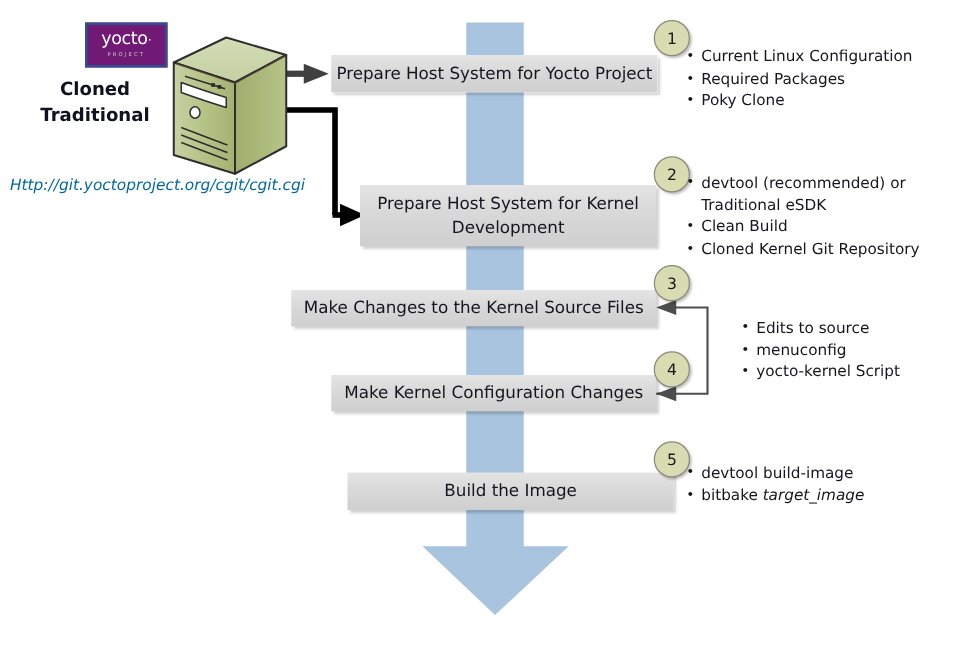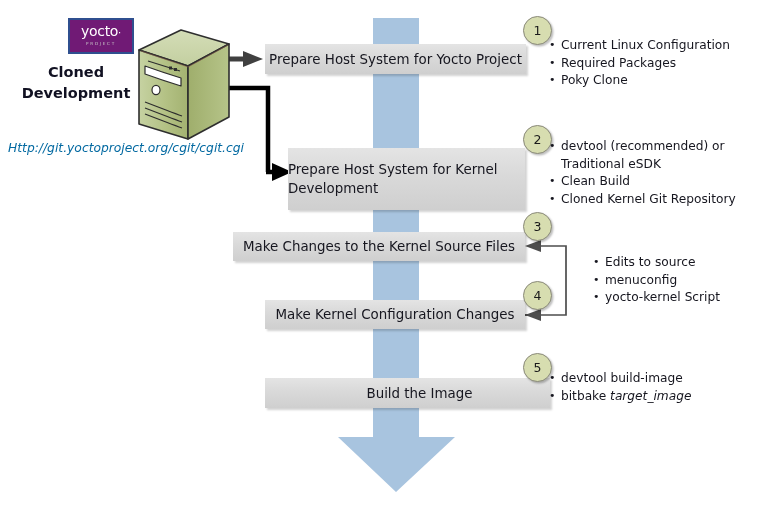--- a/index.html
+++ b/index.html
@@ -25,27 +25,27 @@
              font-weight:bold;font-size:14.5px;line-height:21px;color:#111122;}
   .src-url{position:absolute;left:8px;top:141px;font-size:12.3px;color:#0369a1;
            white-space:nowrap;font-style:italic;}
 
   
   .server{position:absolute;left:136px;top:28px;width:96px;height:113px;}
 
   
   .box{position:absolute;background:linear-gradient(to bottom,#e4e4e4 0%,#d9d9d9 45%,#cfcfcf 100%);
        box-shadow:2px 2px 2px rgba(0,0,0,.18);
-       display:flex;align-items:center;justify-content:center;text-align:left;
+       display:flex;align-items:center;justify-content:center;text-align:center;
        font-size:13.4px;color:#16161f;line-height:19px;}
   #box-1{left:265px;top:44px;width:261px;height:30px;}
-  #box-2{left:288px;top:148px;width:237px;height:62px;}
+  #box-2{left:288px;top:148px;width:237px;height:49px;}
   #box-3{left:233px;top:232px;width:292px;height:29px;}
   #box-4{left:265px;top:300px;width:260px;height:29px;}
-  #box-5{left:265px;top:378px;width:261px;height:30px;padding-left:24px;}
+  #box-5{left:278px;top:378px;width:261px;height:30px;}
 
   
   .step{position:absolute;width:27px;height:27px;border-radius:50%;
         background:#d7ddb0;border:1.4px solid #8a8a7a;
         box-shadow:1.5px 1.5px 2px rgba(0,0,0,.25);
         display:flex;align-items:center;justify-content:center;
         font-size:12.5px;color:#1a1a1a;}
   #step-1{left:523px;top:16px;}
   #step-2{left:523px;top:125px;}
   #step-3{left:523px;top:212px;}
@@ -98,21 +98,21 @@
 
   <div class="logo">
     <div class="logo-main">
       <span>yocto</span><span class="dot">·</span>
     </div>
     <div class="logo-sub">PROJECT</div>
   </div>
 
   <div class="src-label">
     <div>Cloned</div>
-    <div>Development</div>
+    <div>Traditional</div>
   </div>
   <div class="src-url">Http://git.yoctoproject.org/cgit/cgit.cgi</div>
 
   <svg class="server" viewBox="0 0 96 113" xmlns="http://www.w3.org/2000/svg">
     <defs>
       <linearGradient id="gFront" x1="0" y1="0" x2="1" y2="0">
         <stop offset="0%" stop-color="#c6d2a2"></stop>
         <stop offset="55%" stop-color="#b3c184"></stop>
         <stop offset="100%" stop-color="#a3b271"></stop>
       </linearGradient>

